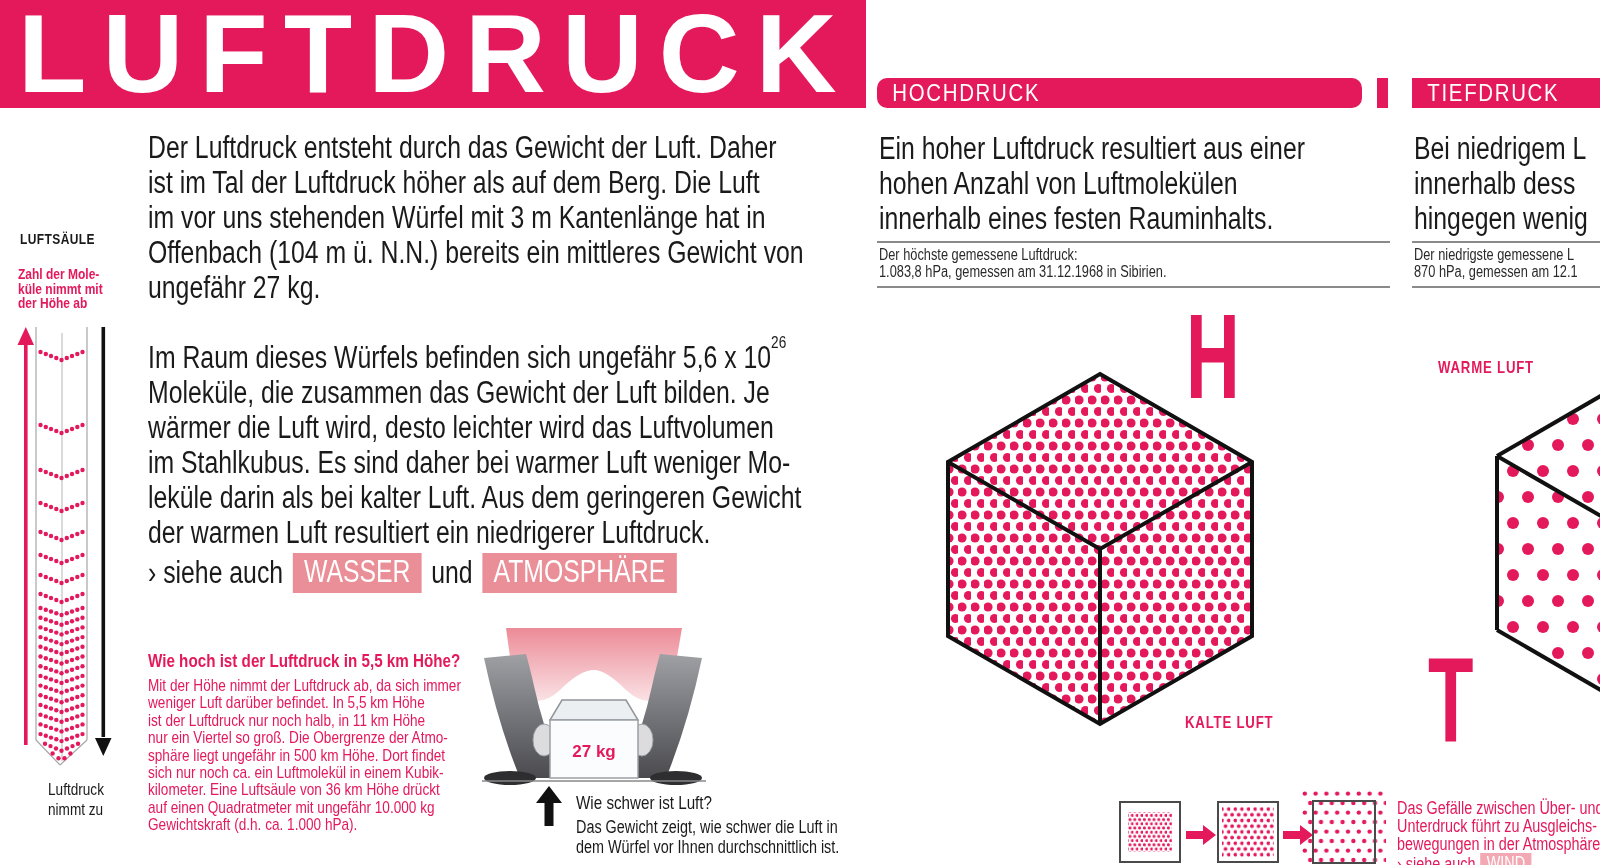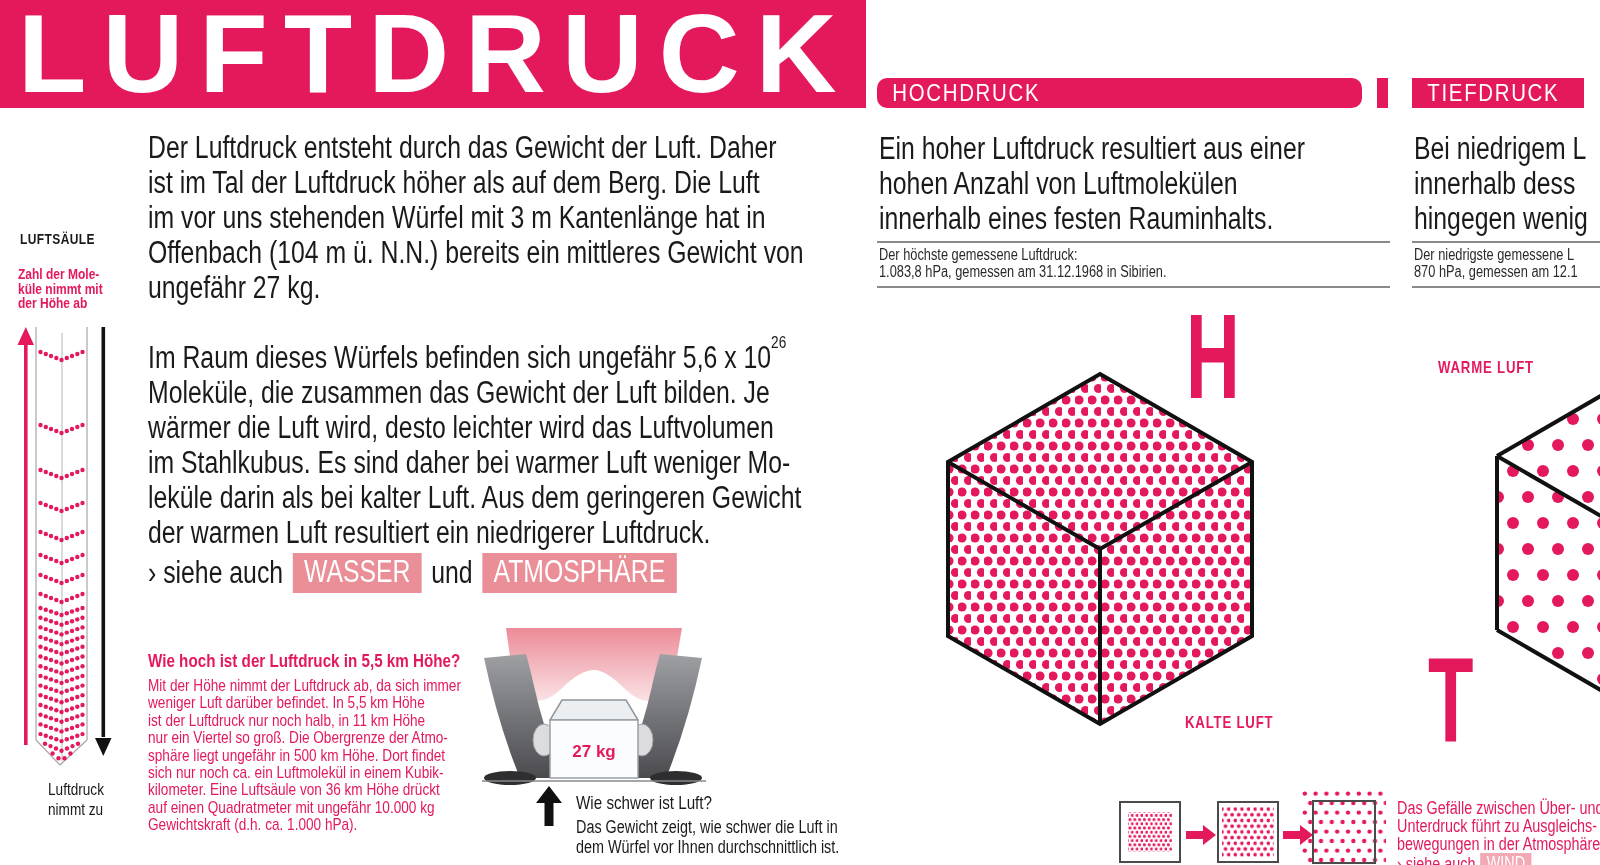--- a/index.html
+++ b/index.html
@@ -11,21 +11,21 @@
 
   
   .banner-main{left:0;top:0;width:866px;height:108px;background:#E4195C;}
   .title{position:absolute;left:18px;top:0;line-height:108px;font-size:112px;font-weight:bold;
          color:#fff;letter-spacing:16px;white-space:nowrap;}
   .banner-sub{background:#E4195C;display:flex;align-items:center;}
   .banner-sub span{color:#fff;font-size:24px;letter-spacing:2px;padding-left:18px;
                    transform:scaleX(0.85);transform-origin:0 50%;white-space:nowrap;}
   .hd-banner{left:877px;top:78px;width:485px;height:30px;border-radius:10px;}
   .td-strip{left:1377px;top:78px;width:11px;height:30px;background:#E4195C;}
-  .td-banner{left:1412px;top:78px;width:172px;height:30px;}
+  .td-banner{left:1412px;top:78px;width:188px;height:30px;}
 
   
   .para{font-size:31px;line-height:35px;color:#1a1a1a;}
   .para div{white-space:nowrap;}
   sup.e{font-size:55%;position:relative;top:-0.55em;}
 
   .see-also{display:flex;align-items:center;font-size:31px;}
   .see-tag{background:#EA8E97;color:#fff;padding:1px 14px 3px 14px;margin:0 12px;}
 
   .pinktext{color:#E4195C;}

